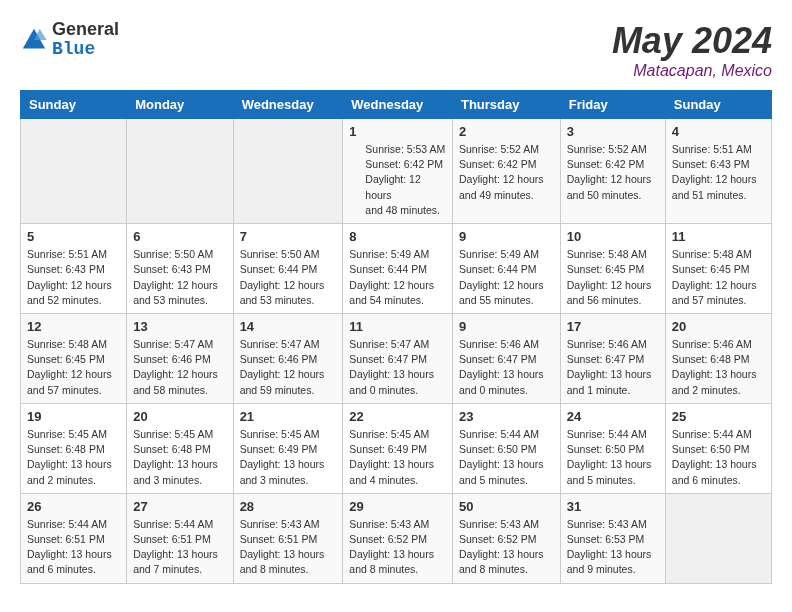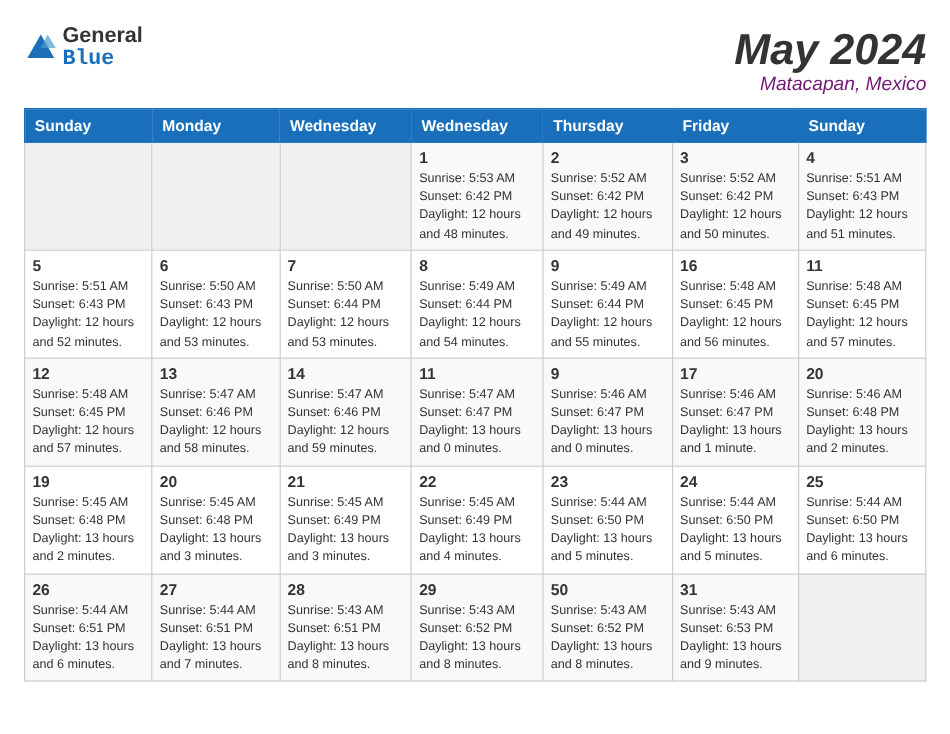--- a/index.html
+++ b/index.html
@@ -132,21 +132,21 @@
         <th>Sunday</th>
       </tr>
   </thead>
   <tbody id="calendar-body">
       <tr>
         <td class="empty"></td>
         <td class="empty"></td>
         <td class="empty"></td>
         <td>
           <span class="day-num">1</span>
-          <div class="day-info" style="white-space: pre-line;">Sunrise: 5:53 AM
+          <div class="day-info" style="white-space: pre-line; margin-left: 16px;">Sunrise: 5:53 AM
 Sunset: 6:42 PM
 Daylight: 12 hours
 and 48 minutes.</div>
         </td>
         <td>
           <span class="day-num">2</span>
           <div class="day-info" style="white-space: pre-line;">Sunrise: 5:52 AM
 Sunset: 6:42 PM
 Daylight: 12 hours
 and 49 minutes.</div>
@@ -196,21 +196,21 @@
 and 54 minutes.</div>
         </td>
         <td>
           <span class="day-num">9</span>
           <div class="day-info" style="white-space: pre-line;">Sunrise: 5:49 AM
 Sunset: 6:44 PM
 Daylight: 12 hours
 and 55 minutes.</div>
         </td>
         <td>
-          <span class="day-num">16</span>
+          <span class="day-num">10</span>
           <div class="day-info" style="white-space: pre-line;">Sunrise: 5:48 AM
 Sunset: 6:45 PM
 Daylight: 12 hours
 and 56 minutes.</div>
         </td>
         <td>
           <span class="day-num">11</span>
           <div class="day-info" style="white-space: pre-line;">Sunrise: 5:48 AM
 Sunset: 6:45 PM
 Daylight: 12 hours

